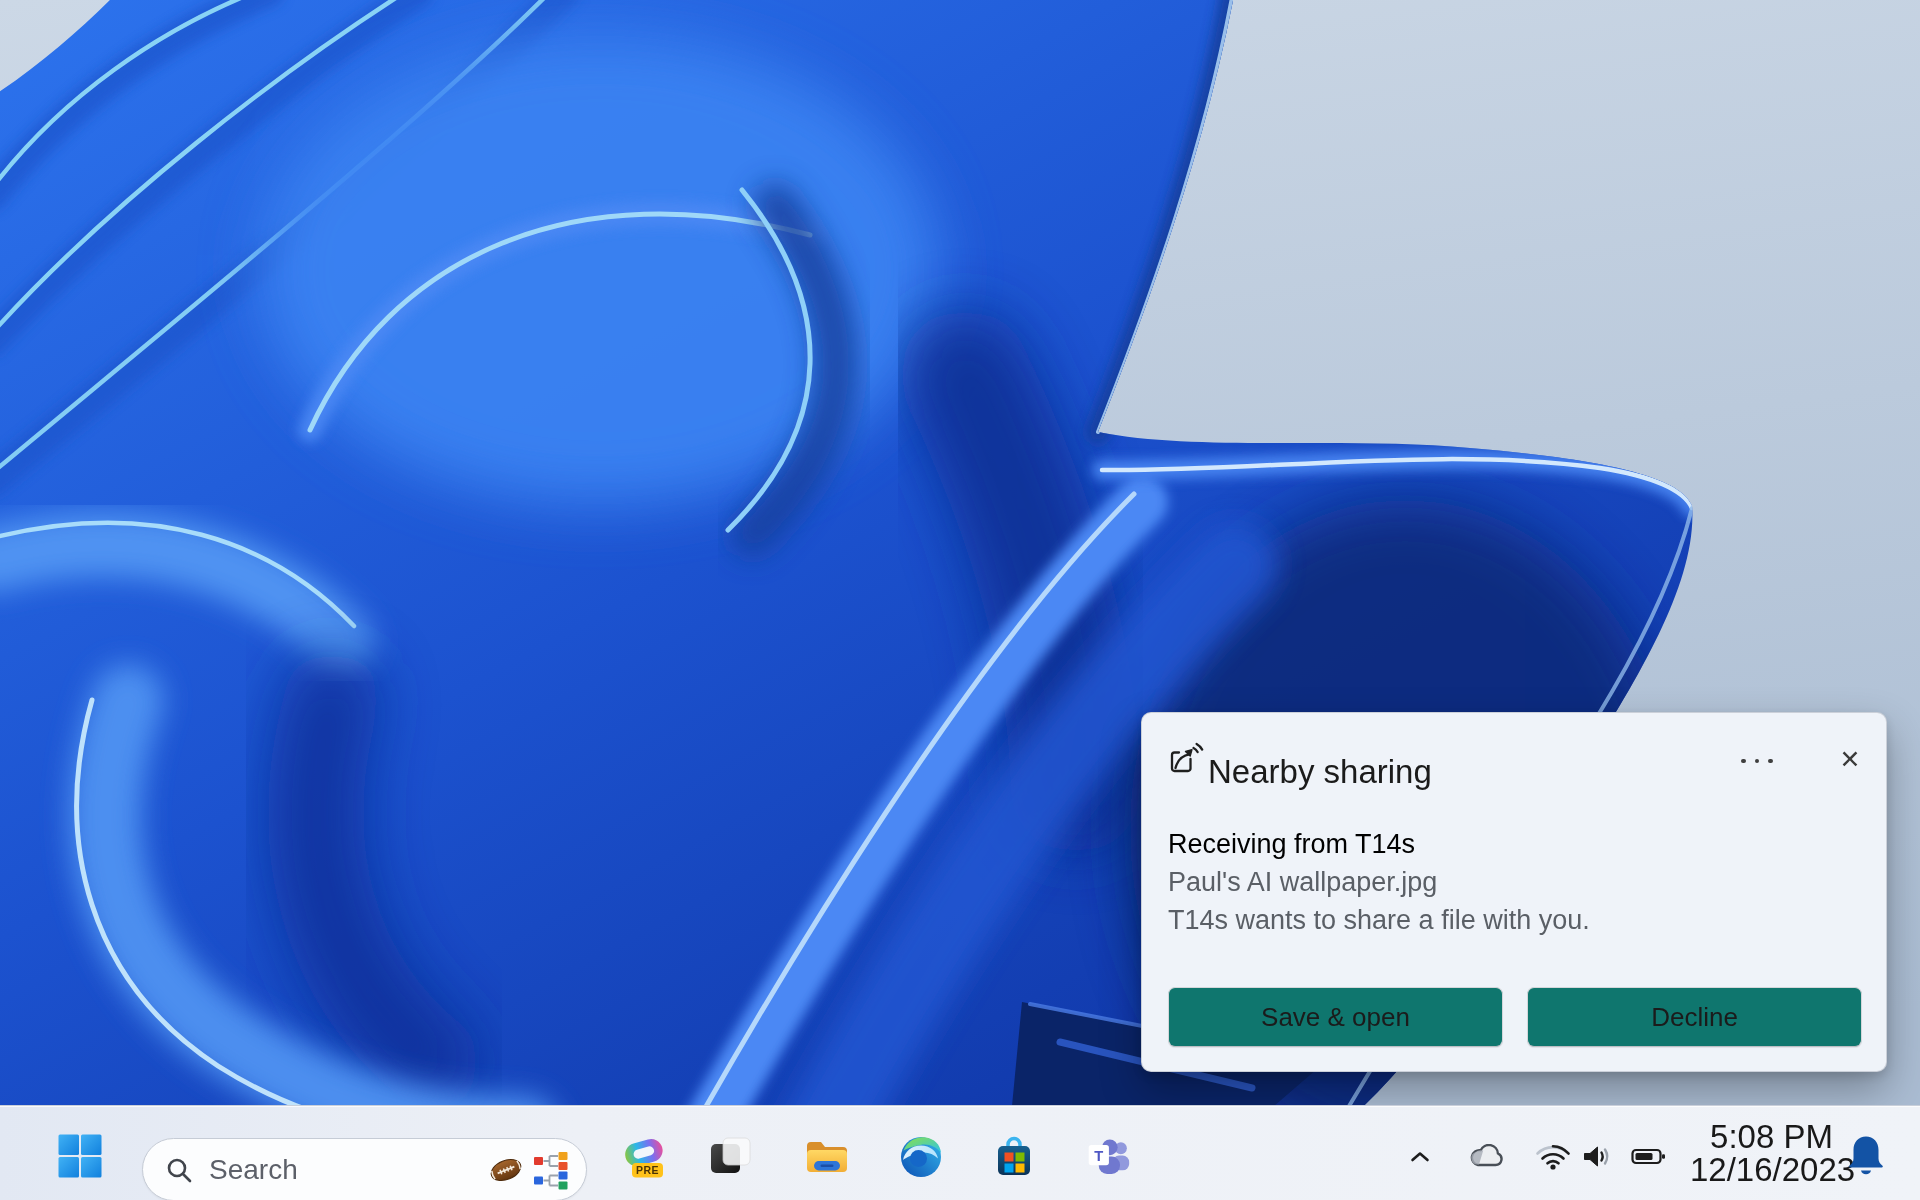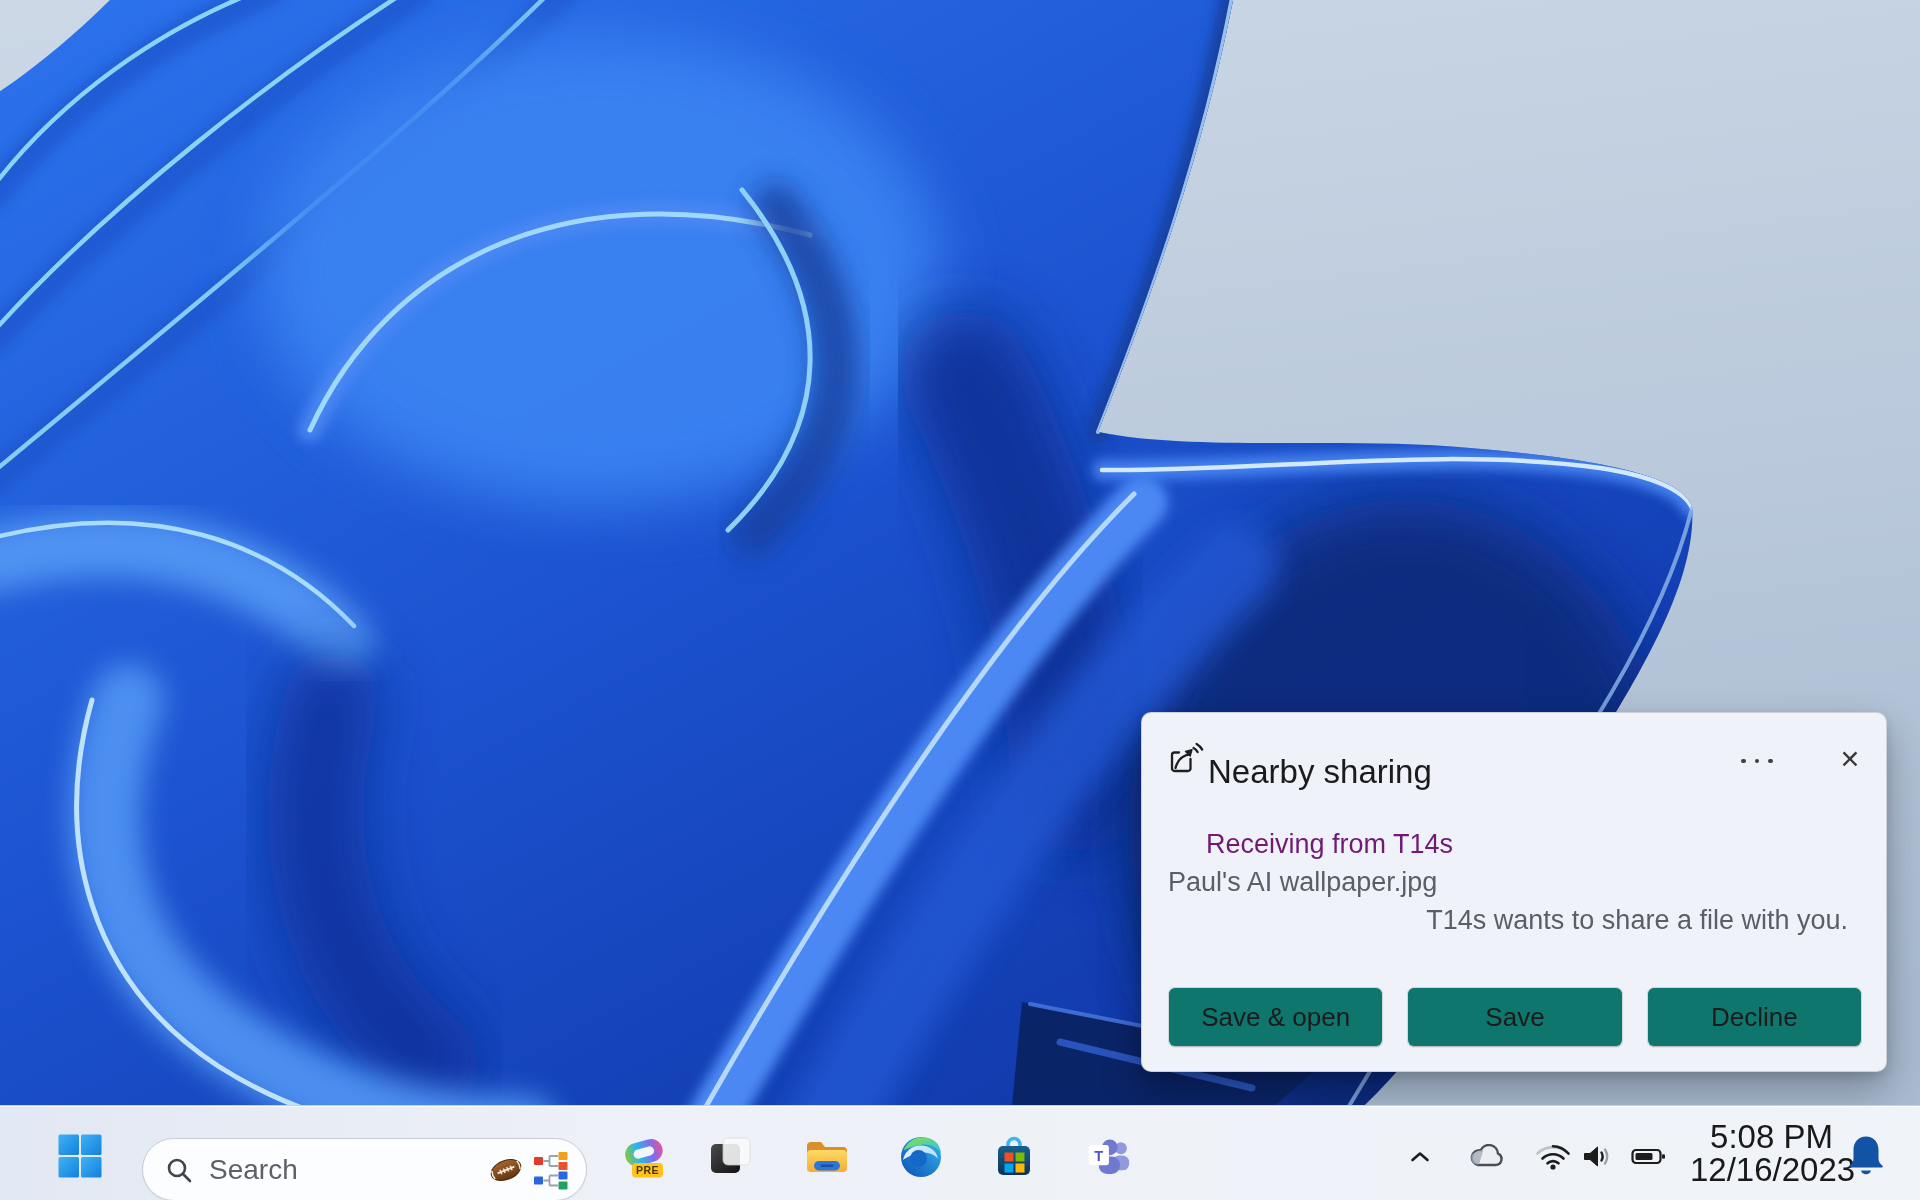--- a/index.html
+++ b/index.html
@@ -17,23 +17,23 @@
     border:1px solid rgba(110,120,135,.28);border-radius:10px;
     box-shadow:0 18px 42px rgba(0,0,0,.30), 0 4px 10px rgba(0,0,0,.12);}
   .toast-header-icon{left:22px;top:27px;width:40px;height:40px;}
   .toast-title{left:66px;top:31px;font-size:33px;line-height:32px;color:#1b1b1b;margin-top:12px;}
   .toast-more{left:592px;top:36px;width:46px;height:24px;display:flex;gap:9px;
     align-items:center;justify-content:center;cursor:default;}
   .toast-more i{width:4.5px;height:4.5px;border-radius:50%;background:#3f3f3f;}
   .toast-close{left:688px;top:26px;width:40px;height:40px;font-size:25px;color:#3a3a3a;
     display:flex;align-items:center;justify-content:center;}
   .toast-line{left:26px;width:680px;font-size:27px;line-height:38px;}
-  .t-heading{top:112px;color:#701a75;margin-left:38px;}
+  .t-heading{top:112px;color:#000000;}
   .t-file{top:150px;color:#5a5f66;}
-  .t-msg{top:188px;color:#5a5f66;text-align:right;}
+  .t-msg{top:188px;color:#5a5f66;}
   .toast-buttons{left:26px;top:274px;width:694px;height:60px;display:flex;gap:24px;}
   .toast-btn{flex:1;height:60px;background:#0f766e;border:1px solid #d4d6da;
     border-bottom-color:#bbbec4;border-radius:7px;font-family:inherit;
     font-size:26px;color:#1b1b1b;box-shadow:0 1px 1px rgba(0,0,0,.07);
     display:flex;align-items:center;justify-content:center;cursor:default;}
 
   
   .taskbar{left:0;top:1105px;width:1920px;height:95px;
     background:linear-gradient(90deg,#e2e8f3 0%,#edf0f6 30%,#f0f3f8 100%);
     border-top:1px solid #c9cfda;box-shadow:inset 0 1px 0 rgba(255,255,255,.75);}
@@ -141,21 +141,20 @@
         <i></i>
         <i></i>
         <i></i>
       </div>
     <div class="abs toast-close">✕</div>
     <div class="abs toast-line t-heading">Receiving from T14s</div>
     <div class="abs toast-line t-file">Paul's AI wallpaper.jpg</div>
     <div class="abs toast-line t-msg">T14s wants to share a file with you.</div>
     <div class="abs toast-buttons">
       <button class="toast-btn">Save &amp; open</button>
-      <button class="toast-btn">Save</button>
       <button class="toast-btn">Decline</button>
     </div>
   </div>
 
   <div class="abs taskbar">
 
     <div class="abs start">
       <svg viewBox="0 0 46 46">
         <defs>
             <linearGradient id="stG" x1="0" y1="0" x2="1" y2="1">

